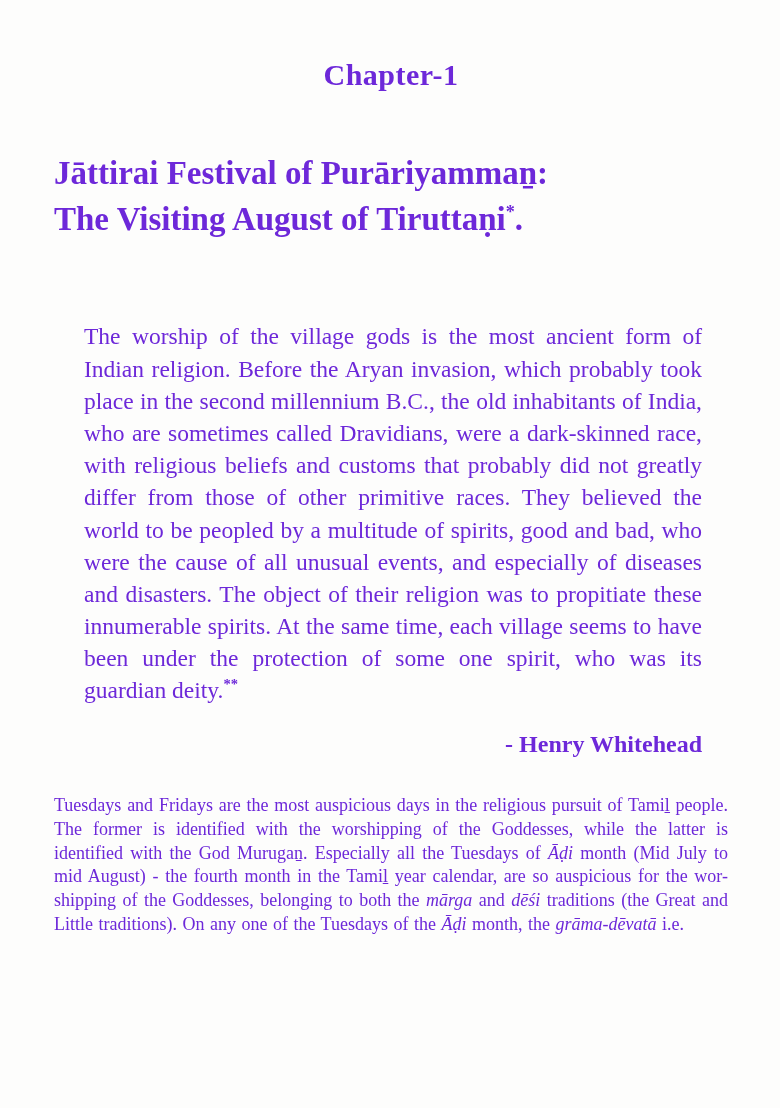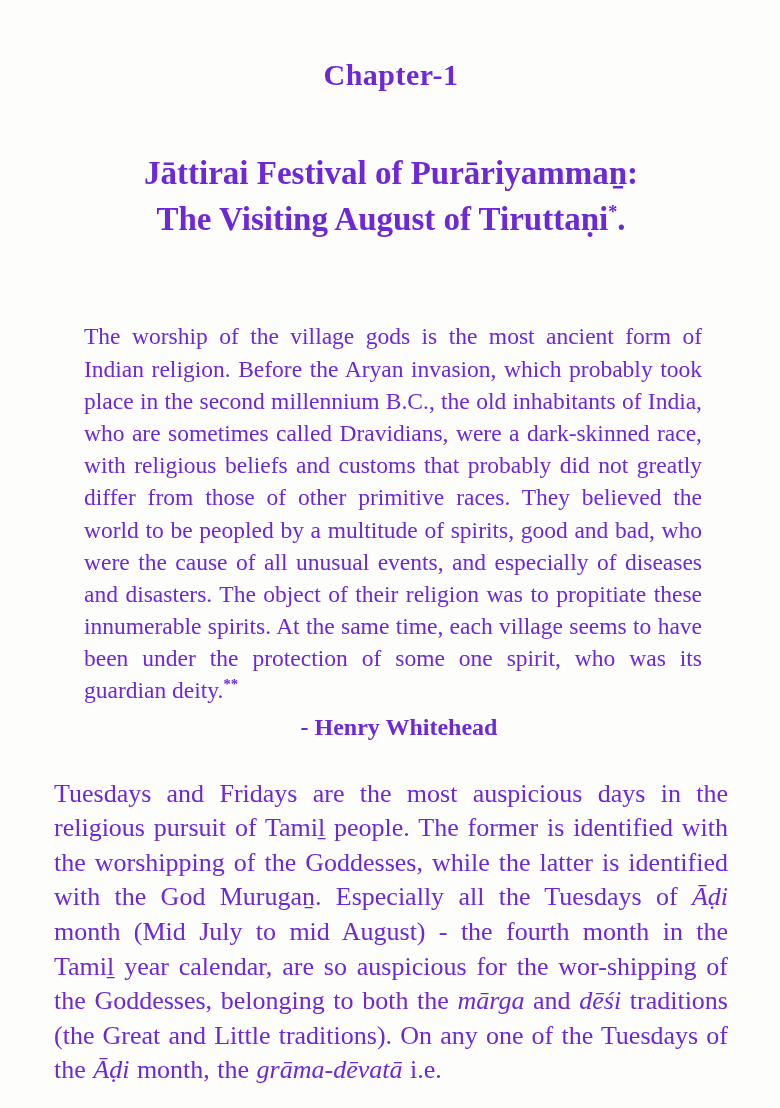--- a/index.html
+++ b/index.html
@@ -20,21 +20,20 @@
     overflow: hidden;
   }
   .chapter-heading {
     text-align: center;
     font-size: 30px;
     font-weight: bold;
     margin: 0 0 58px 0;
     letter-spacing: 0.5px;
   }
   .page-title {
-    text-align: center;
     font-size: 33px;
     font-weight: bold;
     line-height: 1.4;
     margin: 0 0 78px 0;
   }
   .page-title sup {
     font-size: 0.55em;
     vertical-align: super;
     line-height: 0;
   }
@@ -44,28 +43,28 @@
     line-height: 1.37;
     text-align: justify;
   }
   .quote-block sup {
     font-size: 0.62em;
     vertical-align: super;
     line-height: 0;
     font-weight: bold;
   }
   .attribution {
-    margin: 7px 26px 0 42px;
-    text-align: center;
+    margin: 24px 26px 0 42px;
+    text-align: right;
     font-size: 24px;
     font-weight: bold;
   }
   .body-paragraph {
     margin: 36px 0 0 0;
-    font-size: 26px;
+    font-size: 18px;
     line-height: 1.33;
     text-align: justify;
     word-spacing: 1px;
   }
   .body-paragraph i {
     font-style: italic;
   }
 </style>
 </head>
 <body>

